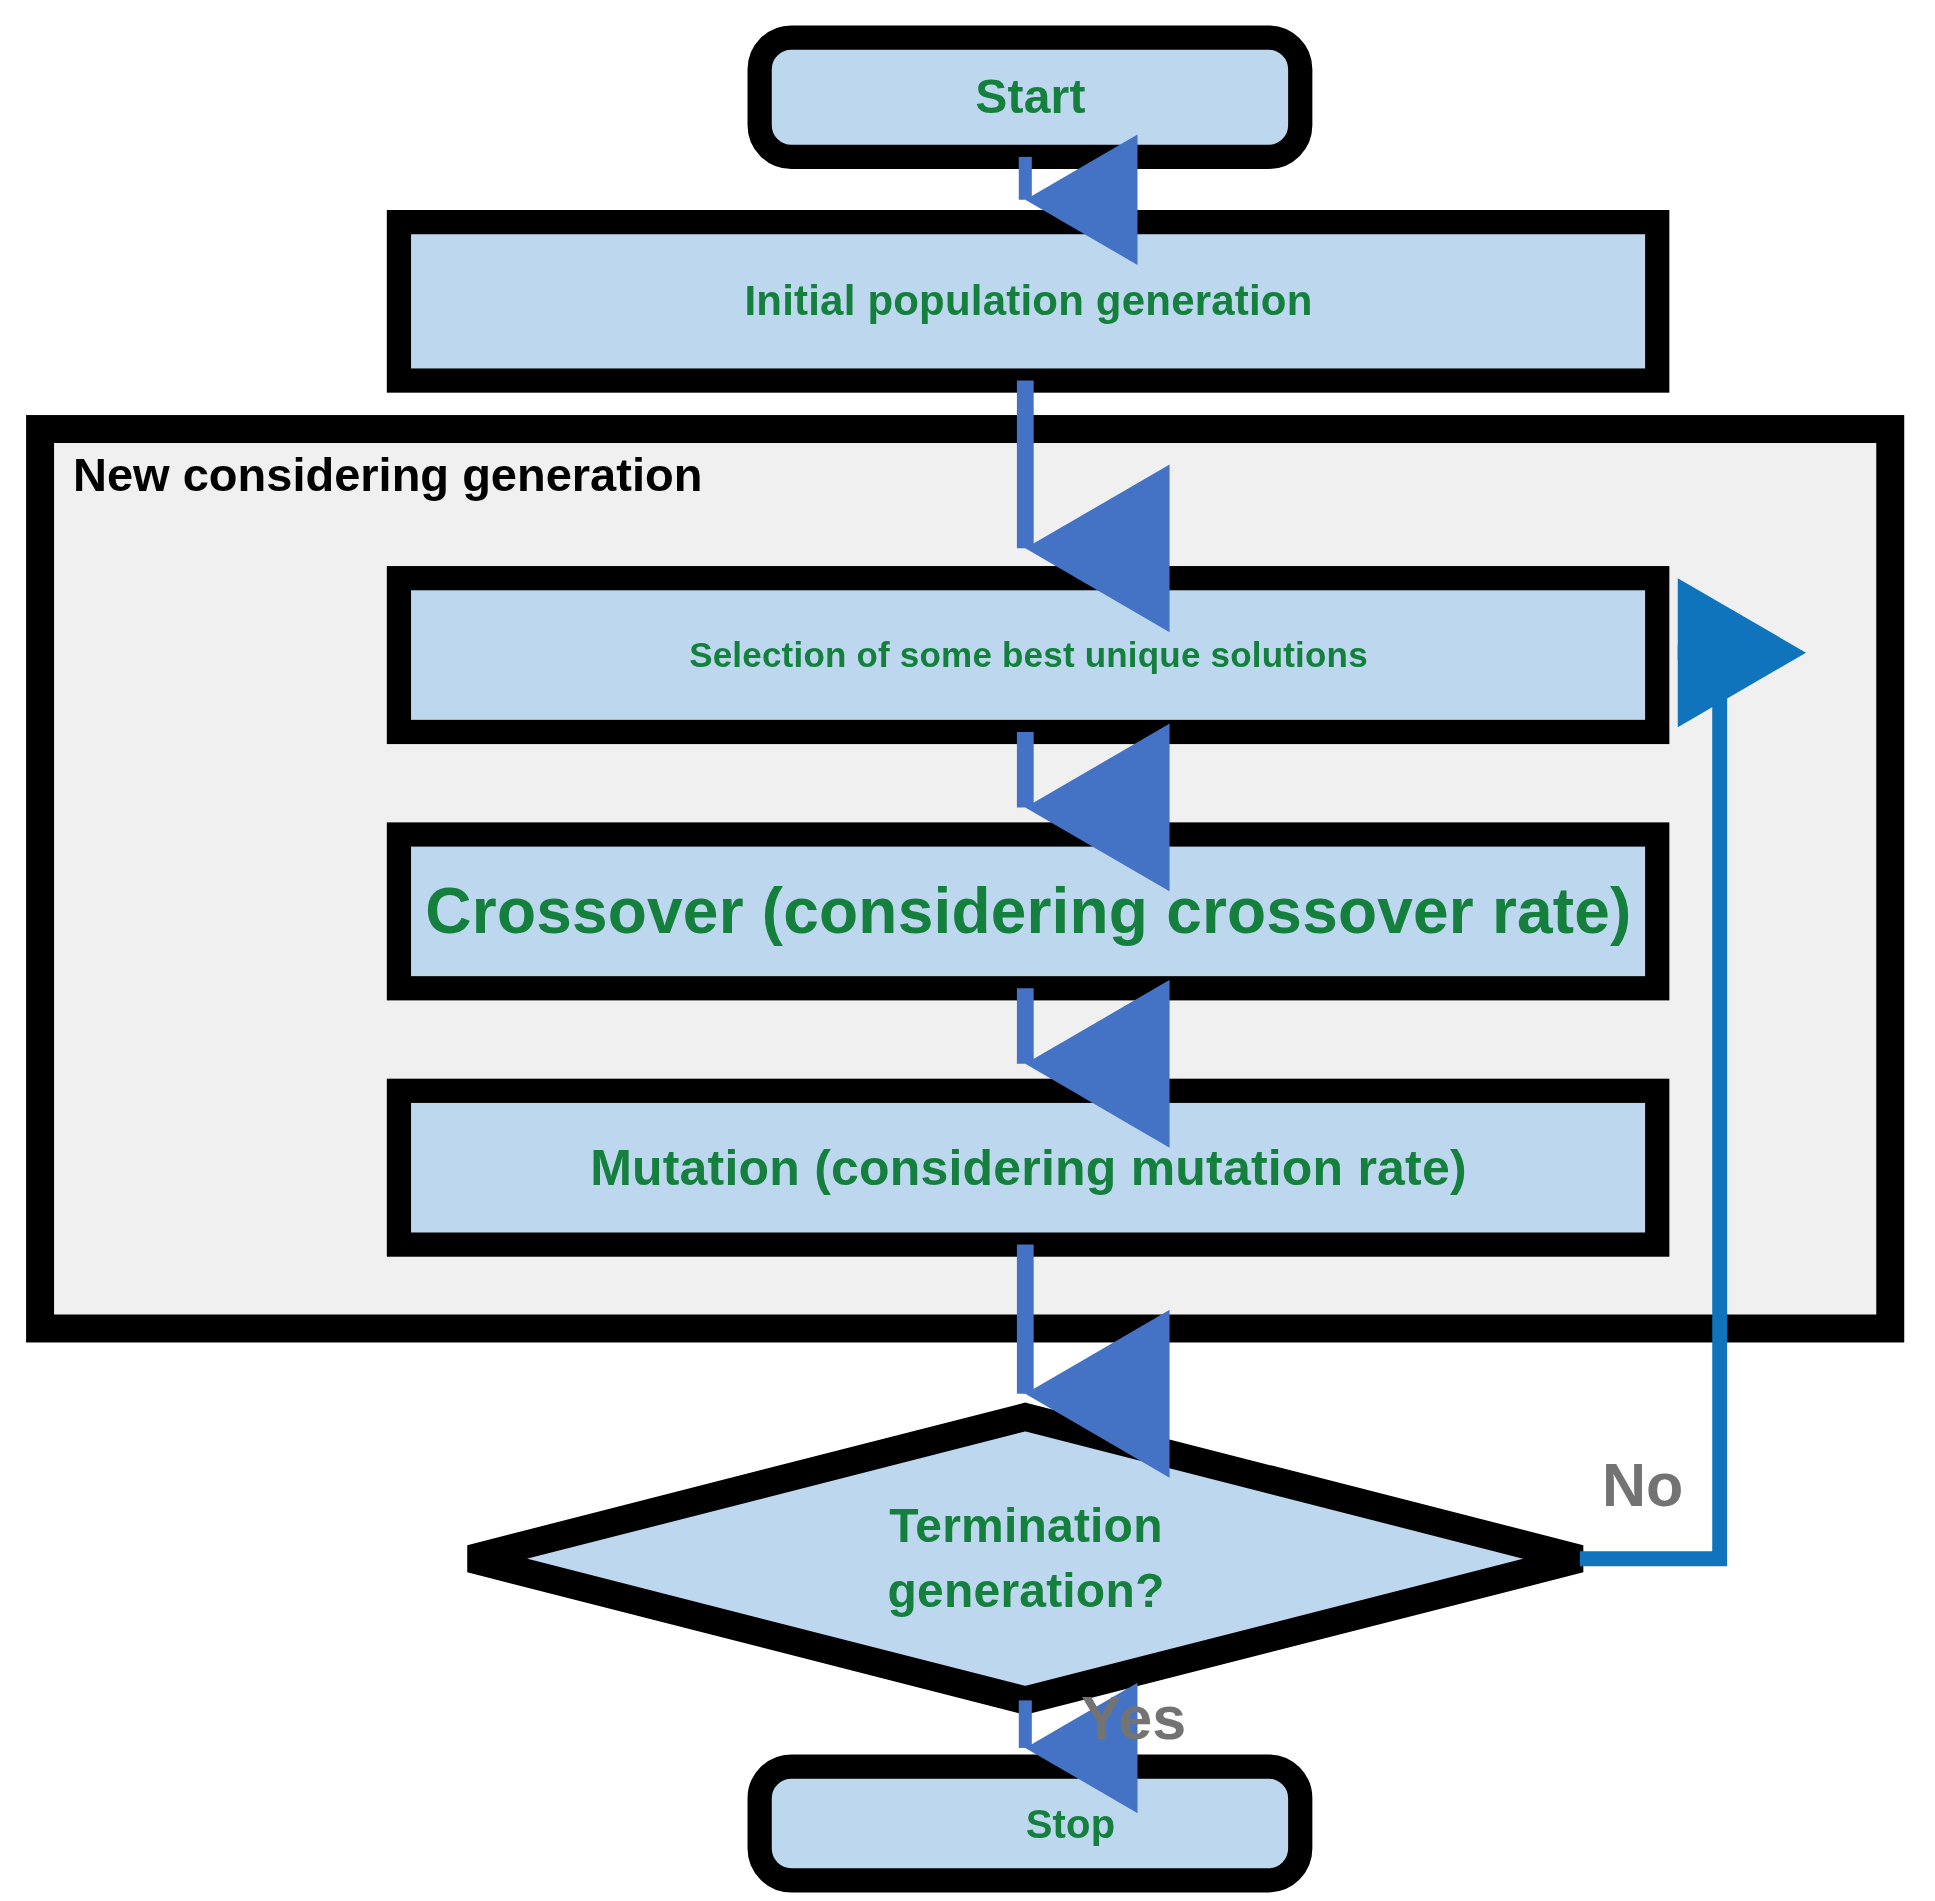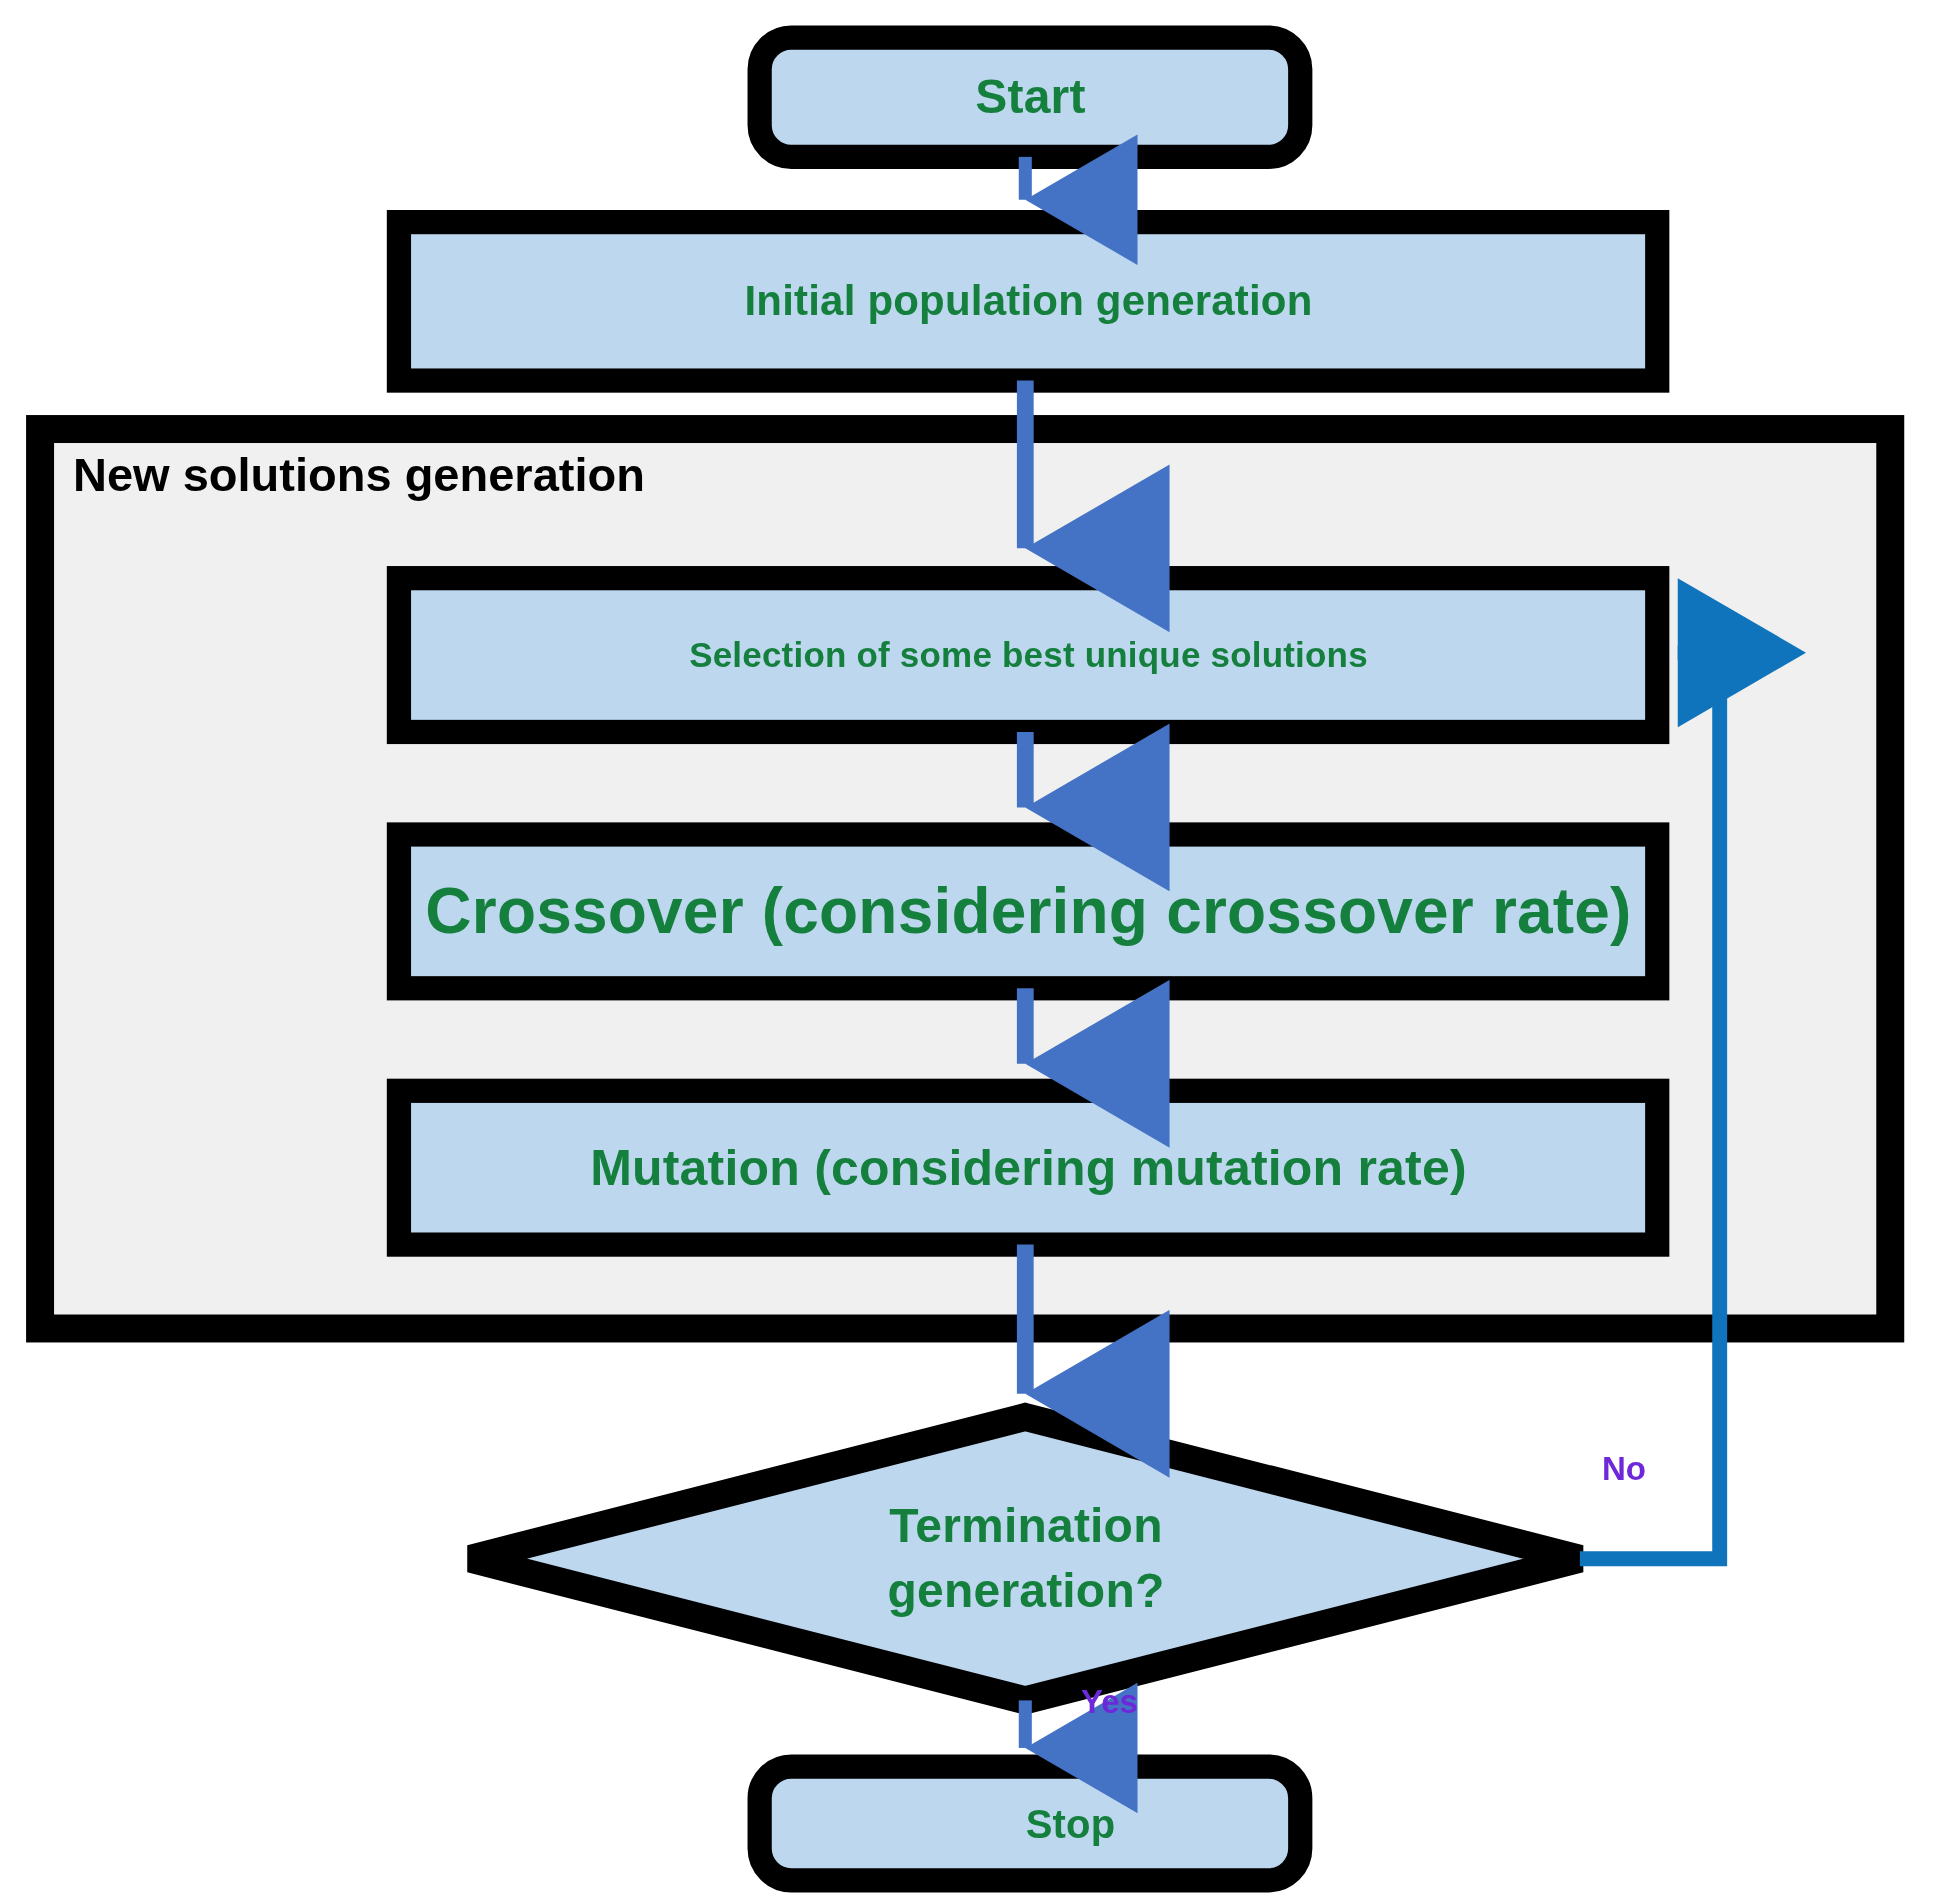--- a/index.html
+++ b/index.html
@@ -32,24 +32,24 @@
     text-align: center;
     color: #15803d;
     font-weight: bold;
     font-family: "Liberation Sans", sans-serif;
     letter-spacing: 0.2px;
     pointer-events: none;
     white-space: pre-line;
   }
   .edge-label {
     position: absolute;
-    color: #6d28d9;
+    color: #737373;
     font-weight: bold;
     font-family: "Liberation Sans", sans-serif;
-    font-size: 33px;
+    font-size: 61px;
     white-space: nowrap;
   }
   .group-title {
     position: absolute;
     color: #000000;
     font-weight: bold;
     font-family: "Liberation Sans", sans-serif;
     font-size: 47px;
     white-space: nowrap;
   }
@@ -94,21 +94,21 @@
 
     <line x1="1100" y1="1060" x2="1100" y2="1141" stroke="#4472C4" stroke-width="18" marker-end="url(#arrow-down)"></line>
 
     <line x1="1100" y1="1335" x2="1100" y2="1495" stroke="#4472C4" stroke-width="18" marker-end="url(#arrow-down)"></line>
 
     <line x1="1100" y1="1824" x2="1100" y2="1875" stroke="#4472C4" stroke-width="14" marker-end="url(#arrow-down)"></line>
 
     <path d="M 1695 1672 L 1845 1672 L 1845 700 L 1800 700" fill="none" stroke="#0F74BC" stroke-width="16" stroke-linejoin="miter" marker-end="url(#arrow-left)"></path>
   </svg>
 
-  <div class="group-title" style="left:73px; top:447px;">New solutions generation</div>
+  <div class="group-title" style="left:73px; top:447px;">New considering generation</div>
 
   <div class="node-label" style="left:760px; top:37px; width:541px; height:119px; font-size:48px;">Start</div>
 
   <div class="node-label" style="left:399px; top:222px; width:1259px; height:158px; font-size:42px;">Initial  population generation</div>
 
   <div class="node-label" style="left:399px; top:578px; width:1259px; height:154px; font-size:35px;">Selection of some best unique solutions</div>
 
   <div class="node-label" style="left:399px; top:834px; width:1259px; height:154px; font-size:64px;">Crossover (considering crossover rate)</div>
 
   <div class="node-label" style="left:399px; top:1091px; width:1259px; height:154px; font-size:50px;">Mutation (considering  mutation rate)</div>

